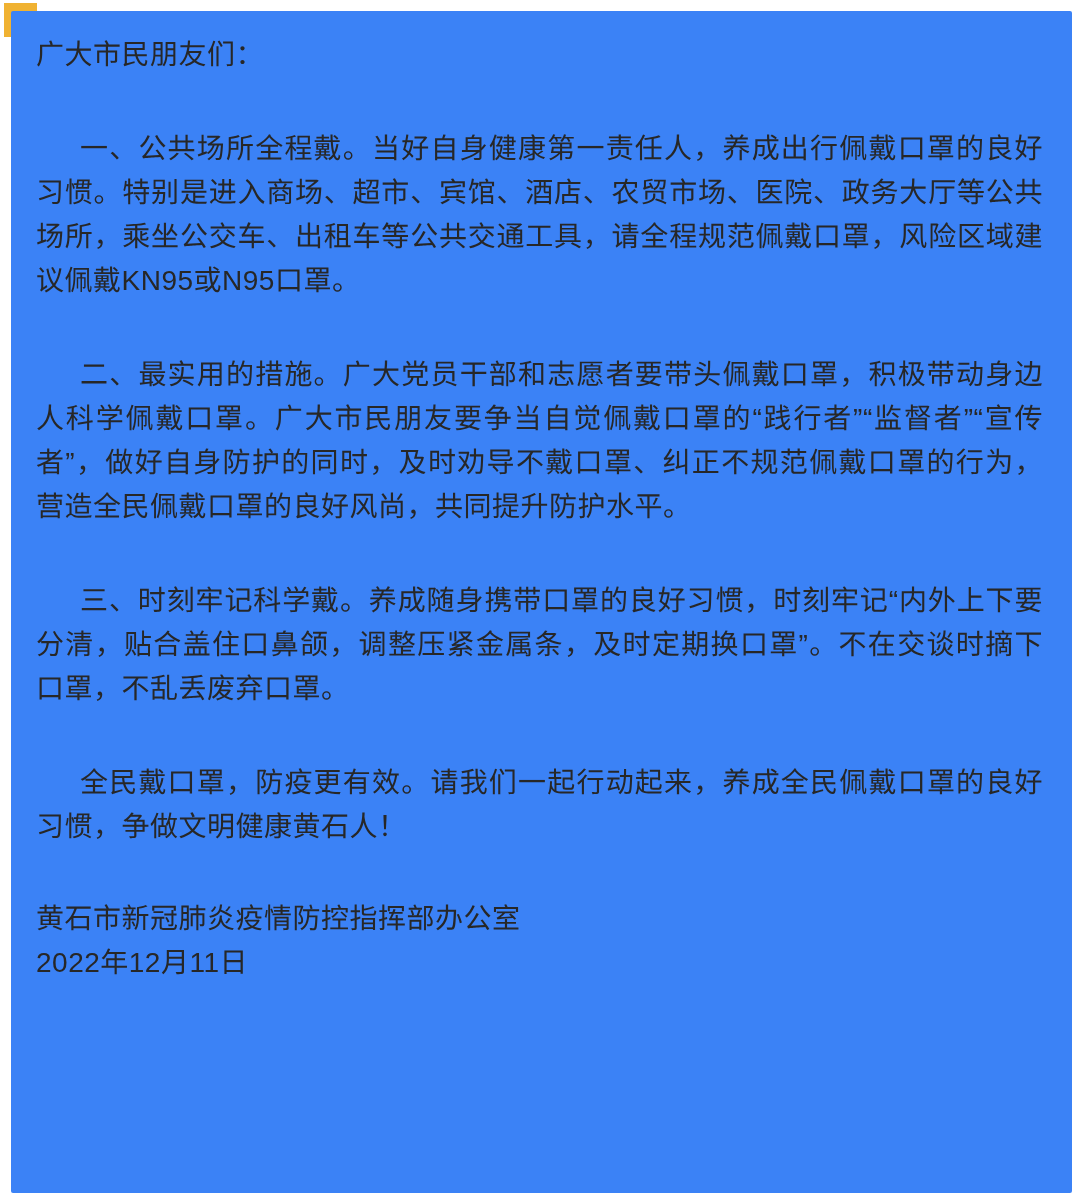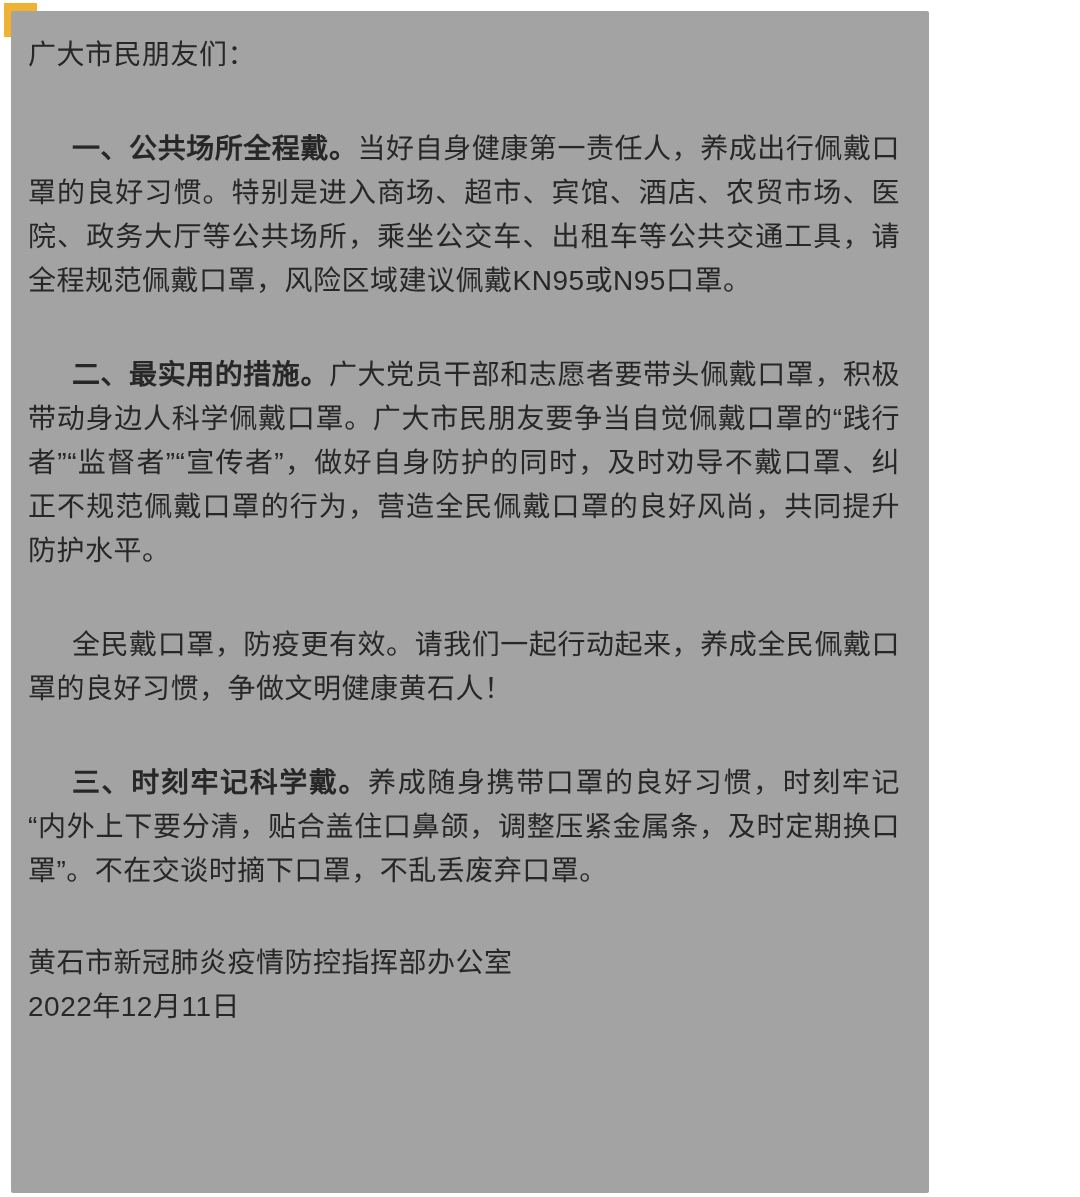--- a/index.html
+++ b/index.html
@@ -21,45 +21,45 @@
     top: 3px;
     width: 33px;
     height: 34px;
     background: #f0b232;
     z-index: 1;
   }
   .card {
     position: absolute;
     left: 11px;
     top: 11px;
-    width: 918px;
+    width: 1061px;
     height: 1182px;
     box-sizing: border-box;
-    background: #a3a3a3;
+    background: #3b82f6;
     border-radius: 2px;
-    padding: 22px 29px 16px 17px;
+    padding: 22px 29px 16px 25px;
     z-index: 2;
   }
   .card p {
     margin: 0;
     font-size: 28px;
     line-height: 44px;
     color: #272727;
     text-align: justify;
     letter-spacing: 0.5px;
   }
   .salutation {
     margin-top: 0;
   }
   .para {
     margin-top: 50px !important;
     text-indent: 44px;
   }
   .section-heading {
-    font-weight: 700;
+    font-weight: 400;
   }
   .signature-line {
     text-align: center;
     margin-top: 48px !important;
   }
   .date-line {
     text-align: left;
     margin-top: 0 !important;
   }
 </style>
@@ -70,22 +70,22 @@
   <div class="corner-accent"></div>
   <div class="card">
 
     <p class="salutation">广大市民朋友们：</p>
 
 
     <p class="para"><span class="section-heading">一、公共场所全程戴。</span><span>当好自身健康第一责任人，养成出行佩戴口罩的良好习惯。特别是进入商场、超市、宾馆、酒店、农贸市场、医院、政务大厅等公共场所，乘坐公交车、出租车等公共交通工具，请全程规范佩戴口罩，风险区域建议佩戴KN95或N95口罩。</span></p>
 
     <p class="para"><span class="section-heading">二、最实用的措施。</span><span>广大党员干部和志愿者要带头佩戴口罩，积极带动身边人科学佩戴口罩。广大市民朋友要争当自觉佩戴口罩的“践行者”“监督者”“宣传者”，做好自身防护的同时，及时劝导不戴口罩、纠正不规范佩戴口罩的行为，营造全民佩戴口罩的良好风尚，共同提升防护水平。</span></p>
 
+    <p class="para"><span class="section-heading">三、时刻牢记科学戴。</span><span>养成随身携带口罩的良好习惯，时刻牢记“内外上下要分清，贴合盖住口鼻颌，调整压紧金属条，及时定期换口罩”。不在交谈时摘下口罩，不乱丢废弃口罩。</span></p>
+
     <p class="para">全民戴口罩，防疫更有效。请我们一起行动起来，养成全民佩戴口罩的良好习惯，争做文明健康黄石人！</p>
-
-    <p class="para"><span class="section-heading">三、时刻牢记科学戴。</span><span>养成随身携带口罩的良好习惯，时刻牢记“内外上下要分清，贴合盖住口鼻颌，调整压紧金属条，及时定期换口罩”。不在交谈时摘下口罩，不乱丢废弃口罩。</span></p>
 
     <p class="signature-line">黄石市新冠肺炎疫情防控指挥部办公室</p>
 
     <p class="date-line">2022年12月11日</p>
 
   </div>
 </div>
 
 </body></html>

